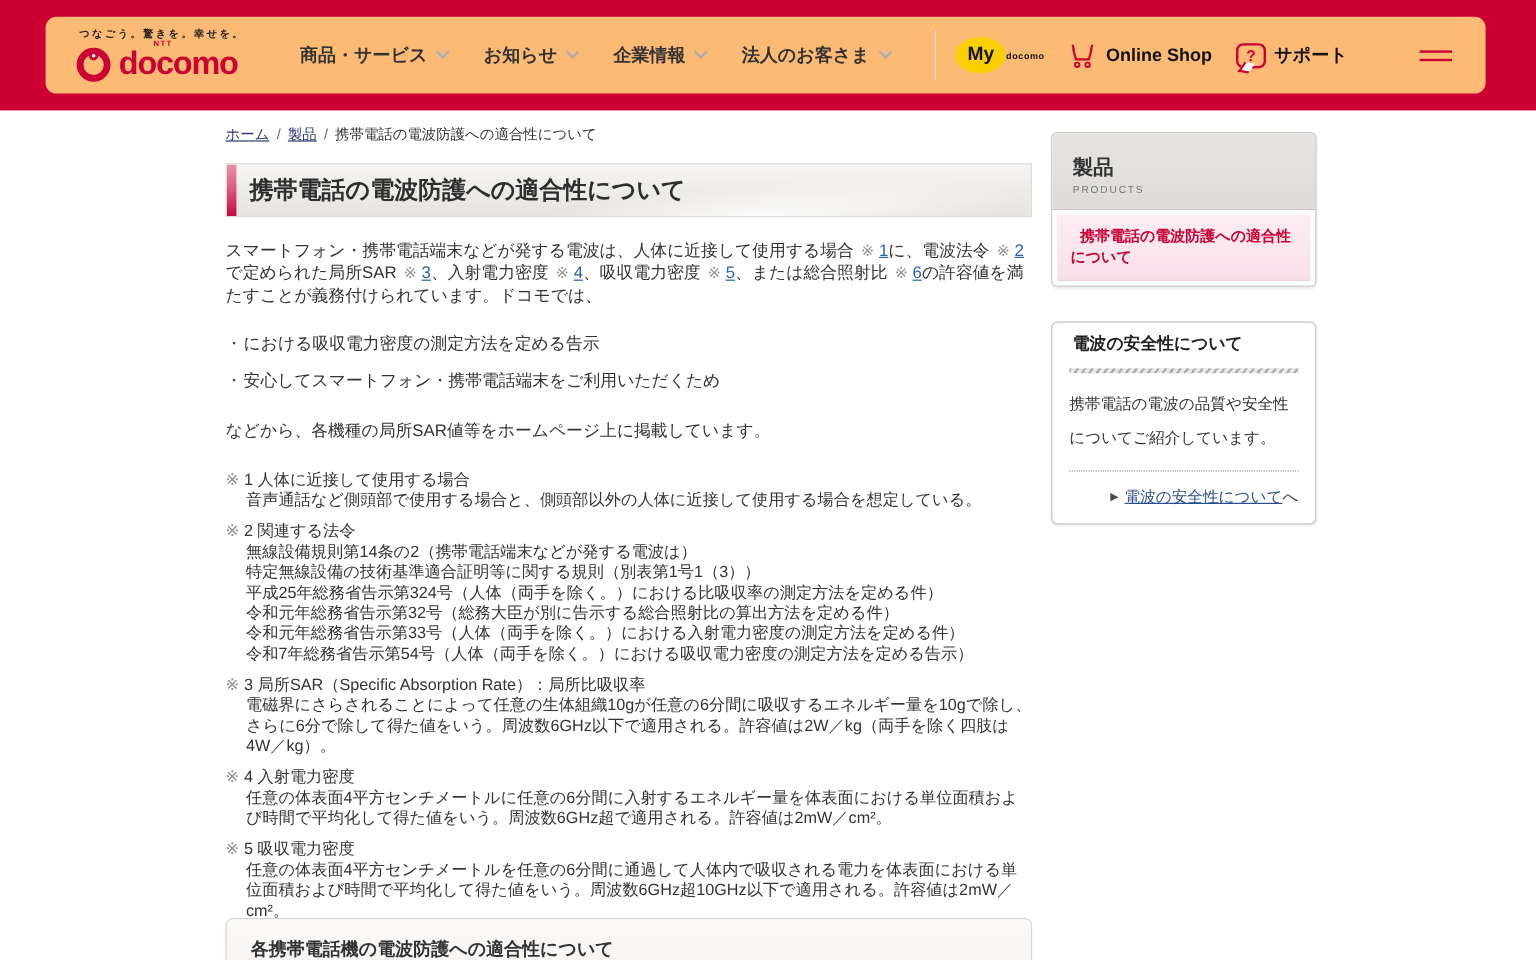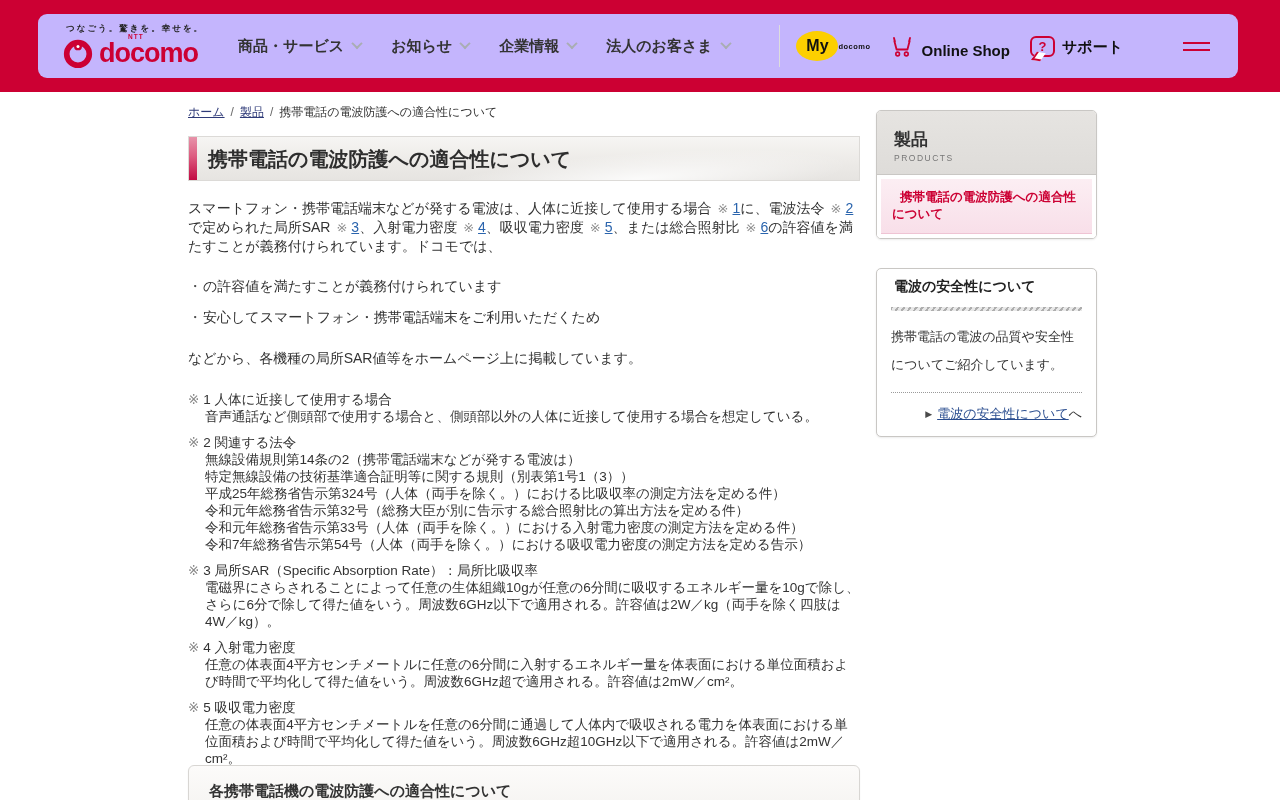--- a/index.html
+++ b/index.html
@@ -3,41 +3,41 @@
 <meta charset="utf-8">
 <style>
   * { margin:0; padding:0; box-sizing:border-box; }
   html,body { width:1280px; height:800px; overflow:hidden; background:#fff;
     font-family:"Liberation Sans","DejaVu Sans",sans-serif; color:#333; }
   .page { position:relative; width:1280px; height:800px; background:#fff; }
 
   
   .topband { position:absolute; left:0; top:0; width:1280px; height:92px; background:#cc0033; }
   .headercard { position:absolute; left:38px; top:14px; width:1200px; height:64px;
-    background:#c4b5fd; border-radius:9px; display:flex; align-items:center; padding:0 24px; }
+    background:#fdba74; border-radius:9px; display:flex; align-items:center; padding:0 24px;gap:12px; }
   .logo-block { display:flex; flex-direction:column; margin-right:34px; cursor:pointer; }
   .tagline { font-size:8.5px; font-weight:bold; letter-spacing:2px; color:#222; margin:0 0 2px 4px; white-space:nowrap; }
   .logo-row { display:flex; align-items:center; }
   .logo-mark { width:32px; height:32px; margin-right:5px; }
   .logo-text { position:relative; font-size:27px; font-weight:bold; color:#cc0033; letter-spacing:-1px; line-height:1; }
   .logo-ntt { position:absolute; top:-6px; left:29px; font-size:6.5px; font-weight:bold; letter-spacing:1px; color:#cc0033; }
 
   .mainnav { display:flex; align-items:center; gap:30px; }
   .nav-item { display:flex; align-items:center; font-size:15px; font-weight:bold; color:#333;
     text-decoration:none; cursor:pointer; white-space:nowrap;justify-content:space-between; }
   .chev { width:8px; height:8px; border-right:2px solid #a9adb3; border-bottom:2px solid #a9adb3;
     transform:rotate(45deg) translate(-1px,-1px); margin-left:9px; margin-top:-3px; }
 
   .util { margin-left:auto; display:flex; align-items:center; }
   .vdivider { width:1px; height:42px; background:#ddd; margin-right:16px; }
   .mydocomo { display:flex; flex-direction:row; align-items:center; text-decoration:none; cursor:pointer; margin-right:18px; }
   .badge { width:42px; height:30px; background:#fccf00; border-radius:50% / 50%;
     display:flex; align-items:center; justify-content:center; font-size:16px; font-weight:bold; color:#111; }
   .badge-sub { font-size:7.5px; font-weight:bold; color:#111; margin-top:1px; letter-spacing:0.5px; }
-  .shop, .support { display:flex; align-items:flex-end; gap:7px; text-decoration:none; color:#111;
+  .shop, .support { display:flex; align-items:center; gap:7px; text-decoration:none; color:#111;
     font-size:15px; font-weight:bold; cursor:pointer; margin-right:20px; white-space:nowrap; }
   .qicon { position:relative; width:25px; height:21px; border:2px solid #cc0033; border-radius:6px;
     color:#cc0033; font-size:13px; font-weight:bold; display:flex; align-items:center; justify-content:center; }
   .qicon::after { content:""; position:absolute; left:2px; bottom:-6px; width:7px; height:7px;
     background:#fff; border-left:2px solid #cc0033; border-bottom:2px solid #cc0033;
     transform:rotate(10deg) skewX(-25deg); }
   .menu { border:none; background:transparent; cursor:pointer; display:flex; flex-direction:column;
     gap:5px; margin-left:36px; padding:4px; }
   .menu span { display:block; width:27px; height:2px; background:#cc0033; }
 
@@ -176,21 +176,21 @@
   <nav class="breadcrumb"><a>ホーム</a><span class="bc-sep">/</span><a>製品</a><span class="bc-sep">/</span><span>携帯電話の電波防護への適合性について</span></nav>
 
   <div class="titlebox">
     <span class="accentbar"></span>
     <h1>携帯電話の電波防護への適合性について</h1>
   </div>
 
   <main class="content">
     <p class="intro"><span>スマートフォン・携帯電話端末などが発する電波は、人体に近接して使用する場合</span><span class="refmark">※</span><a class="ref">1</a><span>に、電波法令</span><span class="refmark">※</span><a class="ref">2</a><span>で定められた局所SAR</span><span class="refmark">※</span><a class="ref">3</a><span>、入射電力密度</span><span class="refmark">※</span><a class="ref">4</a><span>、吸収電力密度</span><span class="refmark">※</span><a class="ref">5</a><span>、または総合照射比</span><span class="refmark">※</span><a class="ref">6</a><span>の許容値を満たすことが義務付けられています。ドコモでは、</span></p>
     <ul class="bullets">
-        <li>の許容値を満たすことが義務付けられています</li>
+        <li>における吸収電力密度の測定方法を定める告示</li>
         <li>安心してスマートフォン・携帯電話端末をご利用いただくため</li>
       </ul>
     <p class="closing">などから、各機種の局所SAR値等をホームページ上に掲載しています。</p>
     <div class="notes">
         <div class="note">
           <div class="note-title">
             <span class="note-mark">※</span>
             <span>1 人体に近接して使用する場合</span>
           </div>
           <div class="note-lines">

